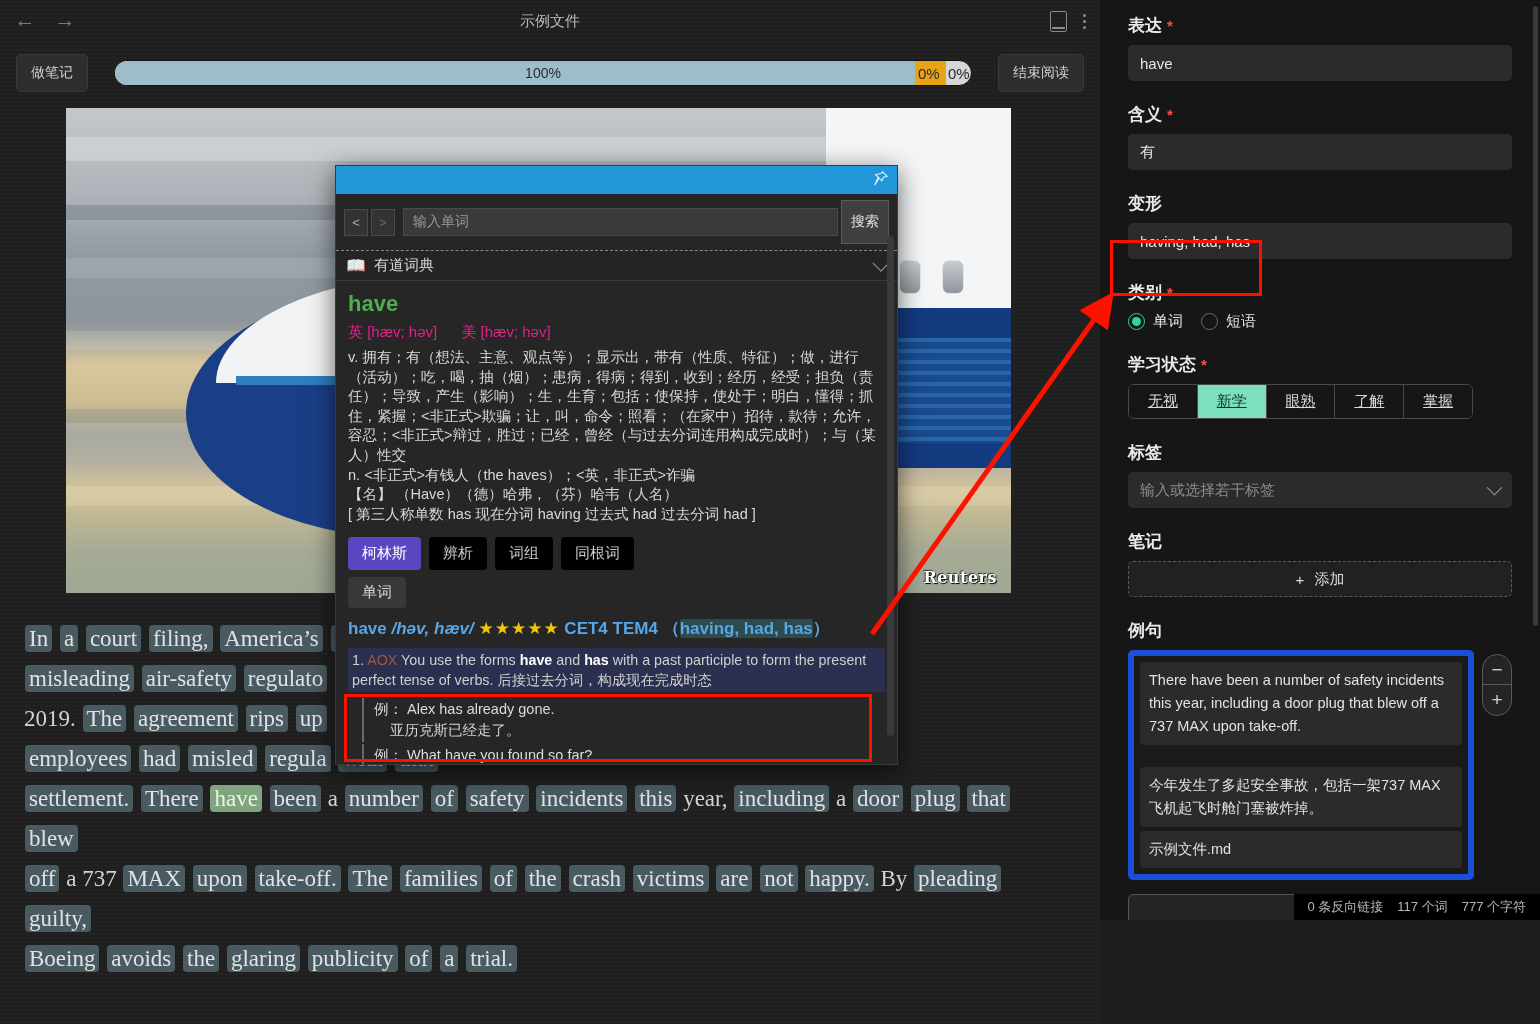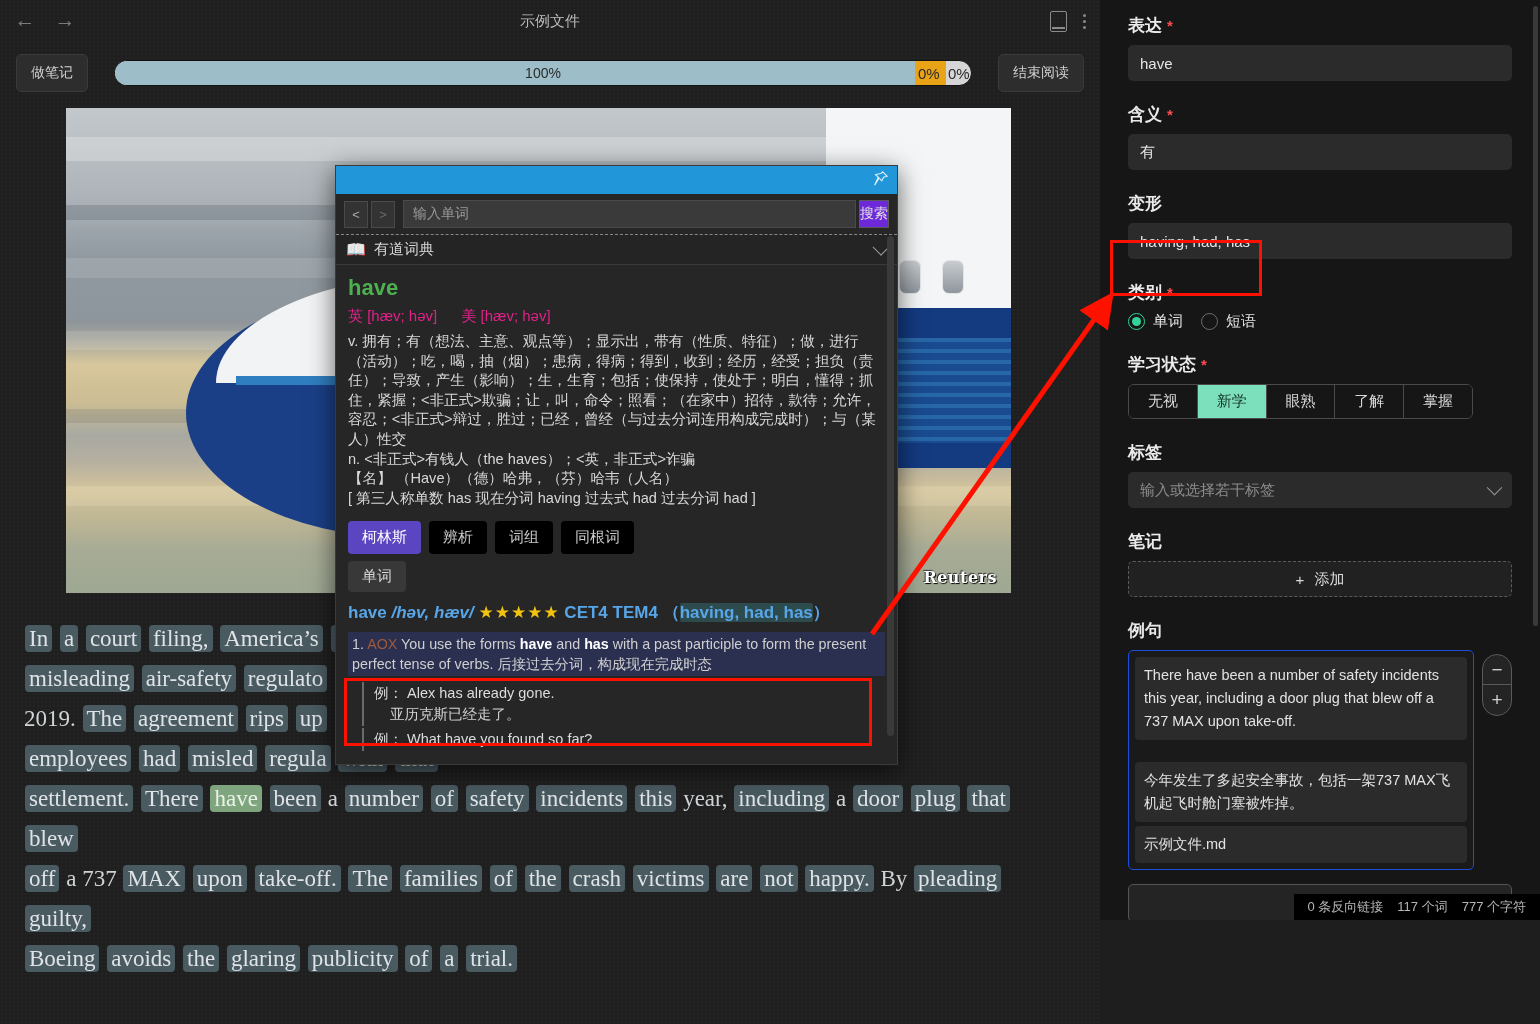--- a/index.html
+++ b/index.html
@@ -187,21 +187,21 @@
     color: #aaa; font-size: 13px; display:flex; align-items:center; justify-content:center;
     cursor: pointer;
   }
   .dnav.dim { color: #6a6a6a; }
   .dsearch-input {
     flex: 1; height: 28px; margin-left: 5px; background: #3a3a3a;
     border: 1px solid #4a4a4a; color: #9a9a9a; font-size: 14px; padding: 0 9px;
     display: flex; align-items: center;
   }
   .dsearch-btn {
-    height: 28px; padding: 0 0; background: #6d28d9; border: 1px solid #5a5a5a;
+    height: 44px; padding: 0 9px; background: #404040; border: 1px solid #5a5a5a;
     color: #e0e0e0; font-size: 14px; display: flex; align-items: center; cursor: pointer;
   }
   .dict-src {
     border-top: 1px dashed #888; border-bottom: 1px solid #3a3a3a;
     display: flex; align-items: center; gap: 8px; padding: 5px 10px;
     background: #242424; color: #d6d6d6; font-size: 15px;
   }
   .src-ico { font-size: 16px; }
   .src-chev {
     margin-left: auto; width: 12px; height: 12px;
@@ -275,21 +275,21 @@
   }
   .radio.on .dot { border-color: #34d399; }
   .radio.on .dot::after { content:""; width: 9px; height: 9px; border-radius: 50%; background: #34d399; }
   .radio span { color: #e4e4e4; font-size: 15px; }
   .segmented {
     display: flex; border: 1px solid #4a4a4a; border-radius: 6px; overflow: hidden;
     margin-bottom: 22px; width: 345px;
   }
   .seg {
     flex: 1; text-align: center; padding: 7px 0; font-size: 15px; color: #d8d8d8;
-    border-right: 1px solid #4a4a4a; cursor: pointer; background: #161616;
+    border-right: 1px solid #4a4a4a; cursor: pointer; background: #161616; text-decoration: underline;
   }
   .seg:last-child { border-right: none; }
   .seg.active { background: #7ce0bd; color: #14342a; }
   .select-box {
     background: #2b2b2b; border-radius: 5px; height: 36px; display: flex;
     align-items: center; padding: 0 12px; color: #8c8c8c; font-size: 15px;
     margin-bottom: 22px; cursor: pointer;
   }
   .select-box .chev2 {
     margin-left: auto; width: 11px; height: 11px;
@@ -297,21 +297,21 @@
     transform: rotate(45deg) translate(-2px,-2px);
   }
   .add-btn {
     border: 1px dashed #5a5a5a; border-radius: 5px; height: 36px;
     display: flex; align-items: center; justify-content: center; gap: 10px;
     color: #dcdcdc; font-size: 15px; cursor: pointer; margin-bottom: 22px;
     background: #212121;
   }
   .sent-row { display: flex; gap: 8px; align-items: flex-start; margin-bottom: 14px; }
   .sent-card {
-    flex: 1; border: 1px solid #1d4ed8; border-radius: 5px; padding: 6px;
+    flex: 1; border: 6px solid #1d4ed8; border-radius: 5px; padding: 6px;
     background: #1a1a1a;
   }
   .sent-en, .sent-zh, .sent-src {
     background: #2b2b2b; border-radius: 4px; padding: 7px 9px;
     color: #e2e2e2; font-size: 14.5px; line-height: 23px;
   }
   .sent-en { margin-bottom: 22px; }
   .sent-zh { margin-bottom: 4px; }
   .sent-stepper {
     width: 30px; border: 1px solid #5a5a5a; border-radius: 15px;

